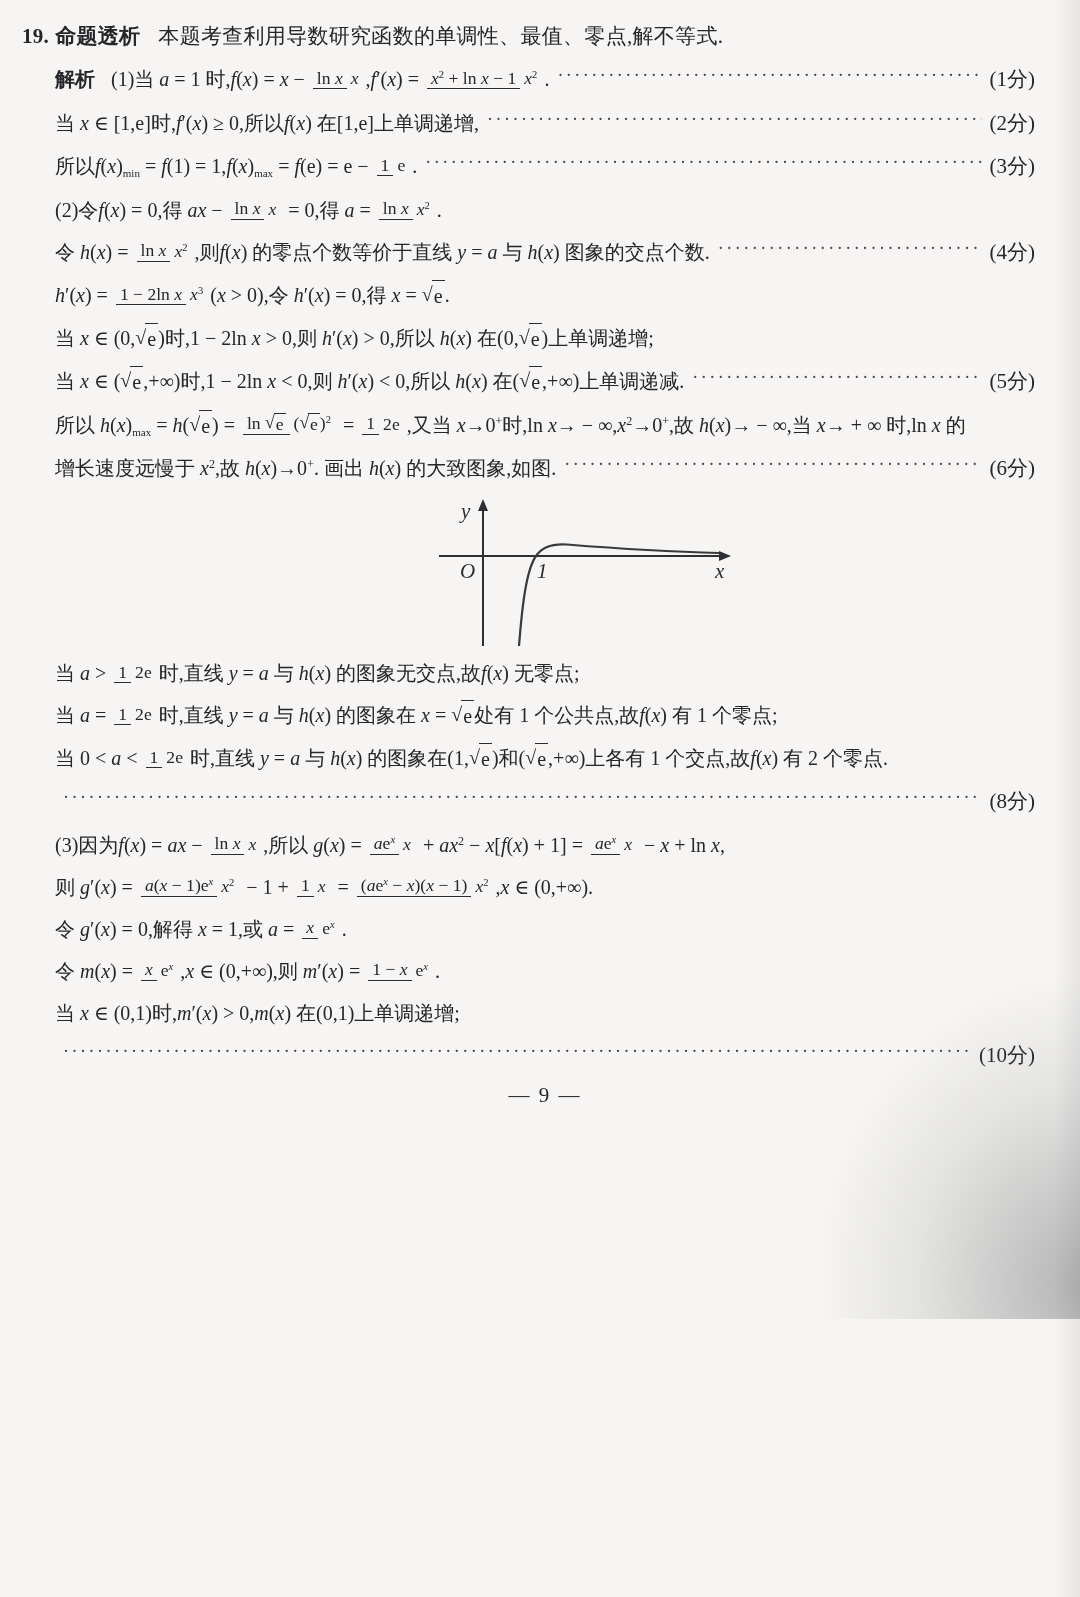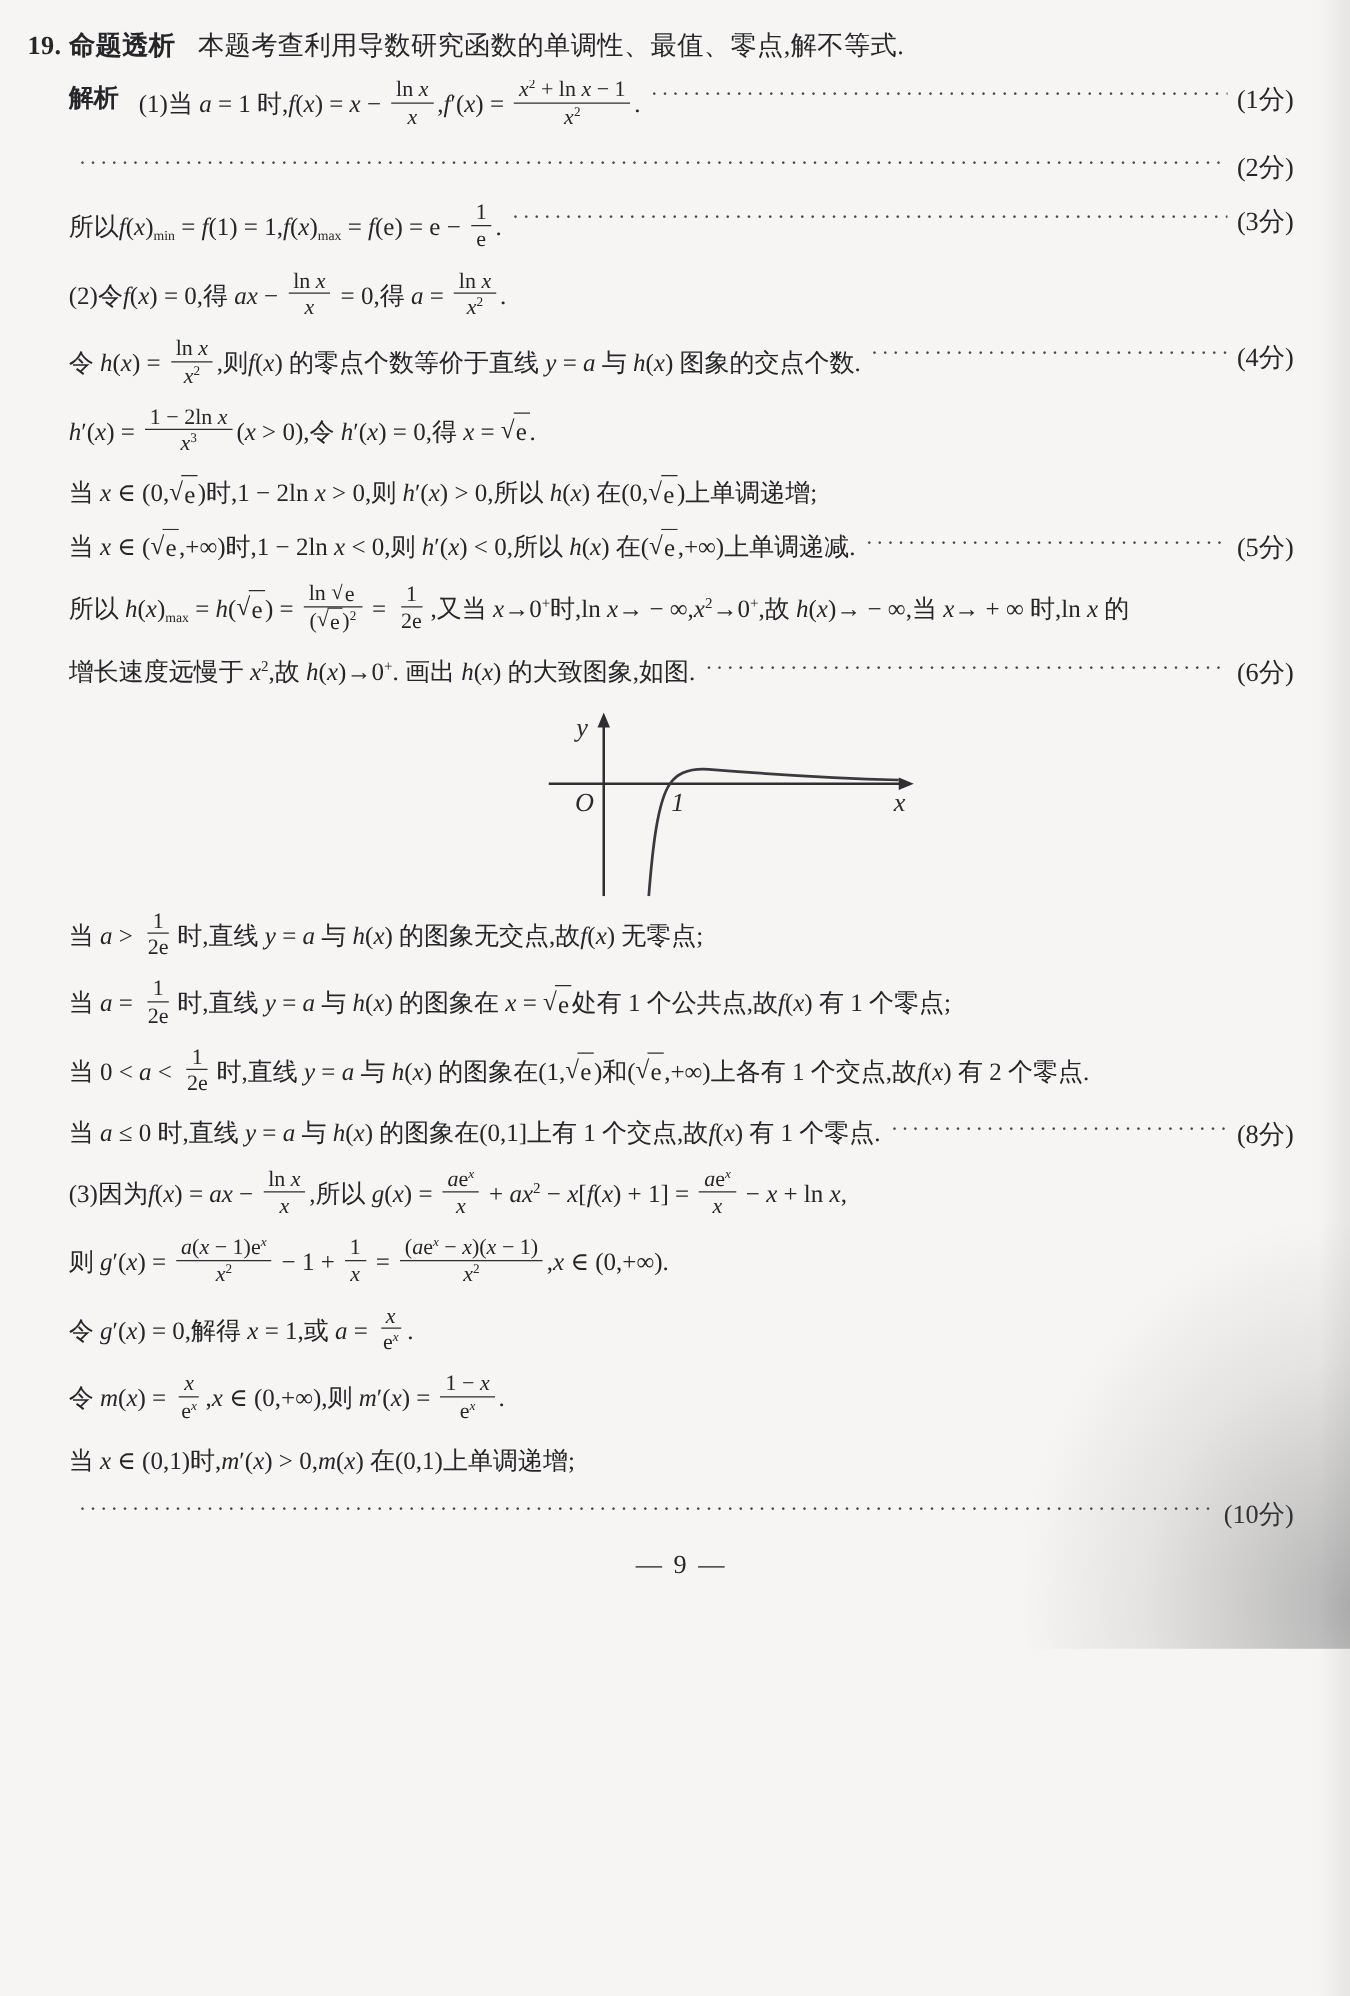--- a/index.html
+++ b/index.html
@@ -48,21 +48,21 @@
     font-size:18px;
     margin:0 8px;
     min-width:18px;
     transform:translateY(-2px);
   }
   .line .score { white-space:nowrap; font-size:21px; }
 
   
   .frac {
     display:inline-flex;
-    flex-direction:column;
+    flex-direction:row;
     align-items:center;
     vertical-align:middle;
     margin:0 3px;
     transform:translateY(-3px);
   }
   .frac .num, .frac .den {
     display:block;
     line-height:1.18;
     padding:0 4px;
     font-size:0.88em;
@@ -119,20 +119,21 @@
             <span class="den"><span class="it">x</span></span>
           </span>,<span class="it">f</span>′(<span class="it">x</span>) = <span class="frac">
             <span class="num"><span class="it">x</span><span class="sup">2</span> + ln <span class="it">x</span> − 1</span>
             <span class="den"><span class="it">x</span><span class="sup">2</span></span>
           </span>.</span>
     <span class="leader">····························································································································································································································</span>
     <span class="score">(1分)</span>
   </div>
       <div class="line">
 
+    <span class="content">当 <span class="it">x</span> ∈ [1,e]时,<span class="it">f</span>′(<span class="it">x</span>) ≥ 0,所以<span class="it">f</span>(<span class="it">x</span>) 在[1,e]上单调递增,</span>
     <span class="leader">····························································································································································································································</span>
     <span class="score">(2分)</span>
   </div>
       <div class="line">
 
     <span class="content">所以<span class="it">f</span>(<span class="it">x</span>)<span class="sub">min</span> = <span class="it">f</span>(1) = 1,<span class="it">f</span>(<span class="it">x</span>)<span class="sub">max</span> = <span class="it">f</span>(e) = e − <span class="frac">
             <span class="num">1</span>
             <span class="den">e</span>
           </span>.</span>
     <span class="leader">····························································································································································································································</span>
@@ -266,21 +267,20 @@
             <span class="radical">√</span>
             <span class="radicand">e</span>
           </span>)和(<span class="sqrt">
             <span class="radical">√</span>
             <span class="radicand">e</span>
           </span>,+∞)上各有 1 个交点,故<span class="it">f</span>(<span class="it">x</span>) 有 2 个零点.</span>
 
   </div>
       <div class="line">
 
-    <span class="content">当 <span class="it">a</span> ≤ 0 时,直线 <span class="it">y</span> = <span class="it">a</span> 与 <span class="it">h</span>(<span class="it">x</span>) 的图象在(0,1]上有 1 个交点,故<span class="it">f</span>(<span class="it">x</span>) 有 1 个零点.</span>
     <span class="leader">····························································································································································································································</span>
     <span class="score">(8分)</span>
   </div>
       <div class="line">
 
     <span class="content">(3)因为<span class="it">f</span>(<span class="it">x</span>) = <span class="it">ax</span> − <span class="frac">
             <span class="num">ln <span class="it">x</span></span>
             <span class="den"><span class="it">x</span></span>
           </span>,所以 <span class="it">g</span>(<span class="it">x</span>) = <span class="frac">
             <span class="num"><span class="it">a</span>e<span class="sup"><span class="it">x</span></span></span>

